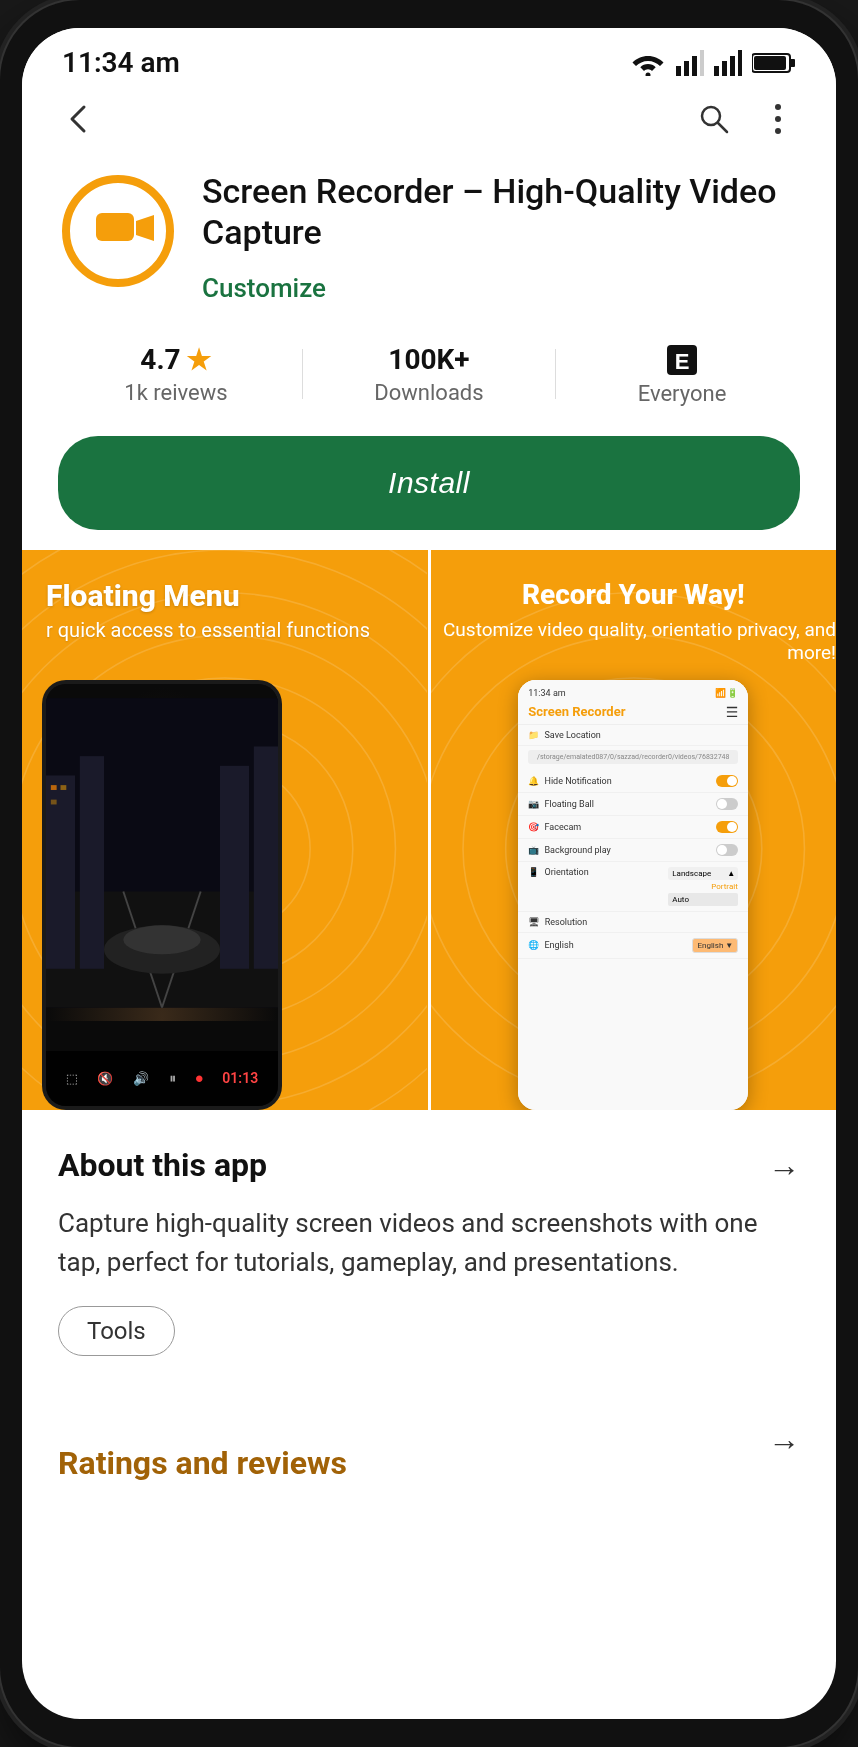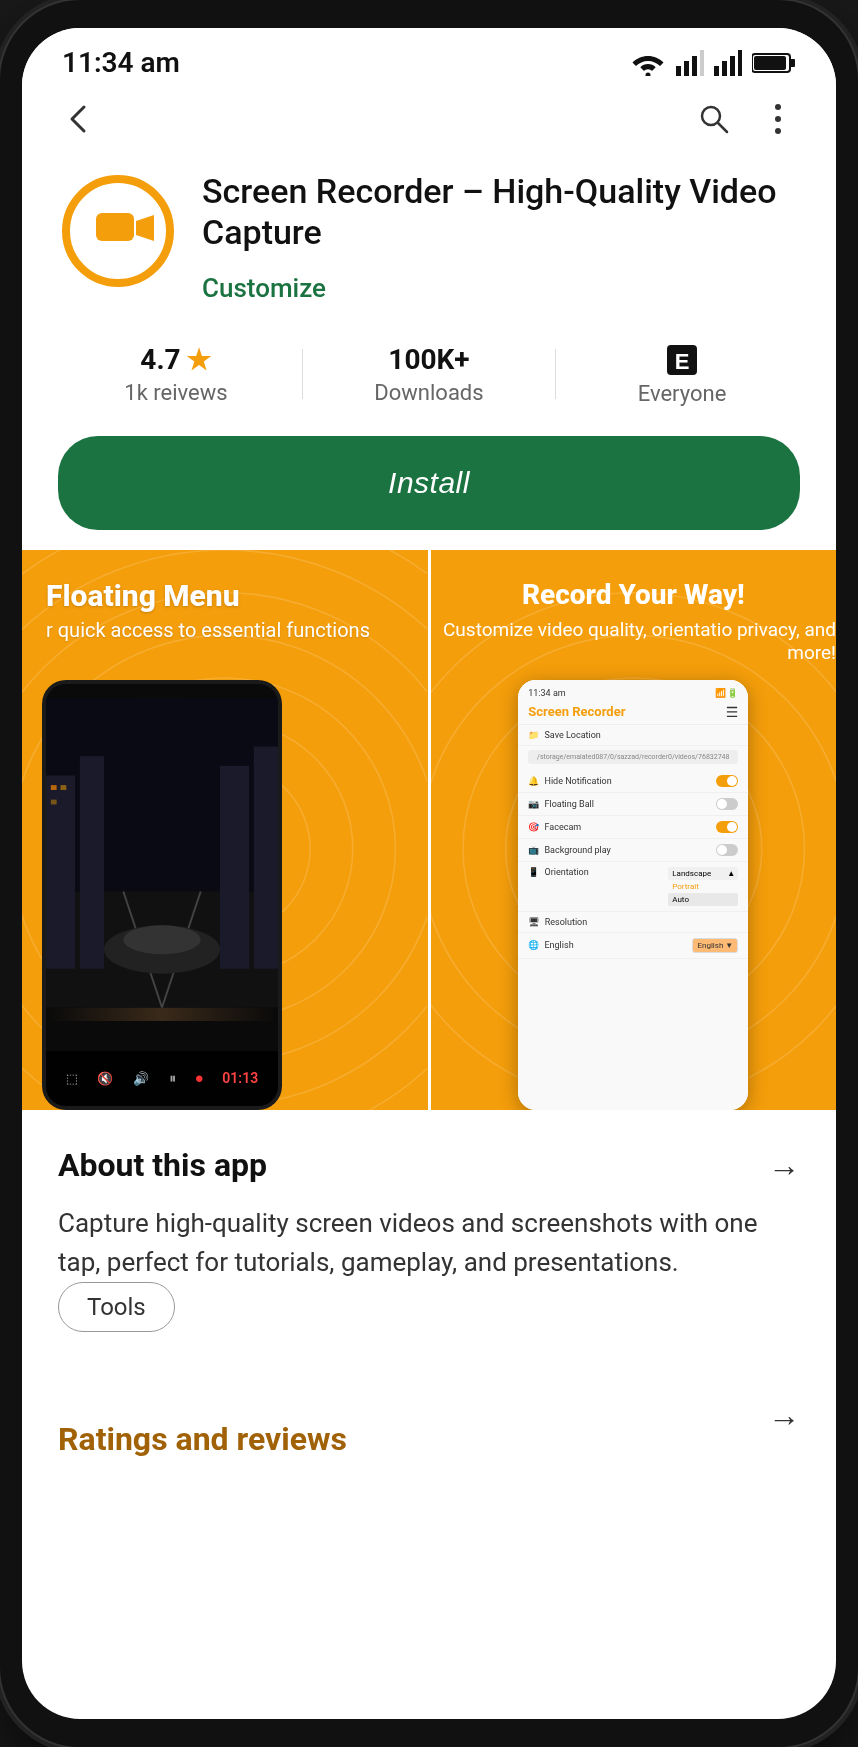--- a/index.html
+++ b/index.html
@@ -367,20 +367,21 @@
       border-radius: 3px;
       display: flex;
       justify-content: space-between;
       align-items: center;
       gap: 16px;
     }
     .dropdown-option {
       font-size: 8px;
       padding: 2px 4px;
       color: #f59e0b;
+      margin-left: 39px;
     }
     .inner-path {
       font-size: 7px;
       color: #888;
       background: #eee;
       border-radius: 3px;
       padding: 3px 5px;
       margin: 2px 0;
       word-break: break-all;
     }
@@ -397,20 +398,21 @@
     }
     .about-title {
       font-size: 32px;
       font-weight: 700;
       color: #111;
     }
     .about-desc {
       font-size: 26px;
       color: #333;
       line-height: 1.5;
+      margin-bottom: 24px;
     }
     .tag-chip {
       display: inline-block;
       border: 1px solid #999;
       border-radius: 30px;
       padding: 10px 28px;
       font-size: 24px;
       color: #333;
     }
     

